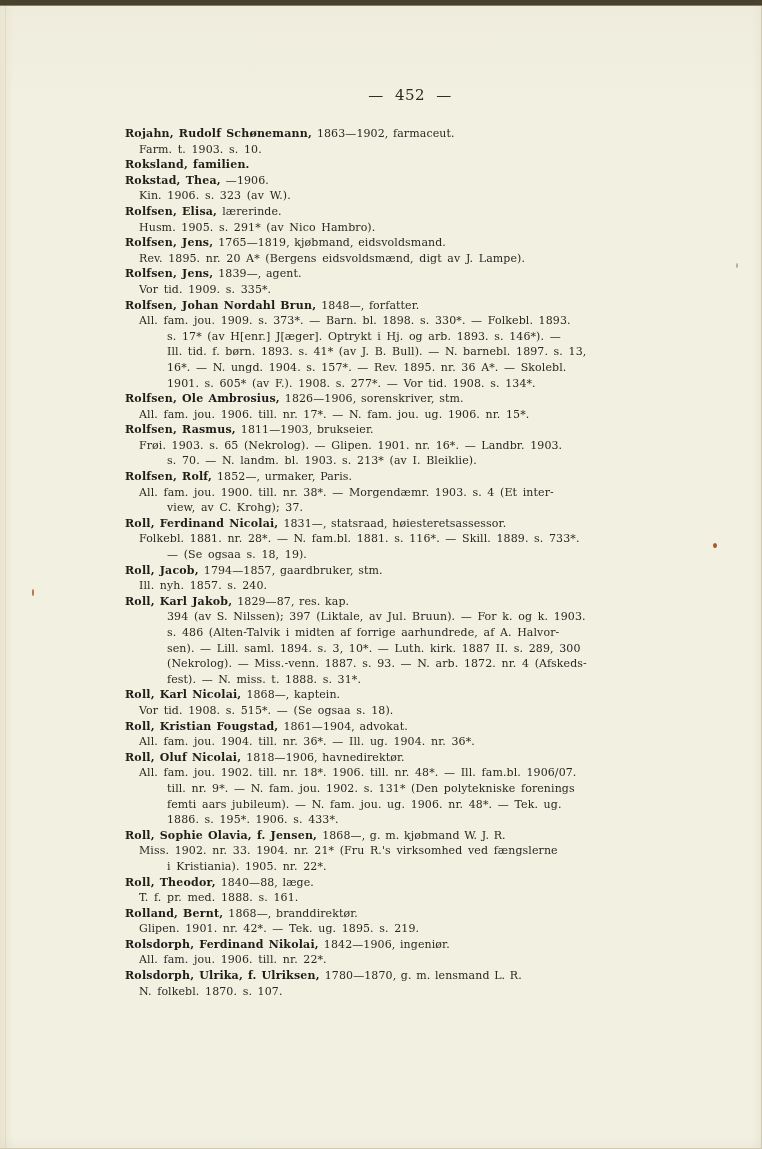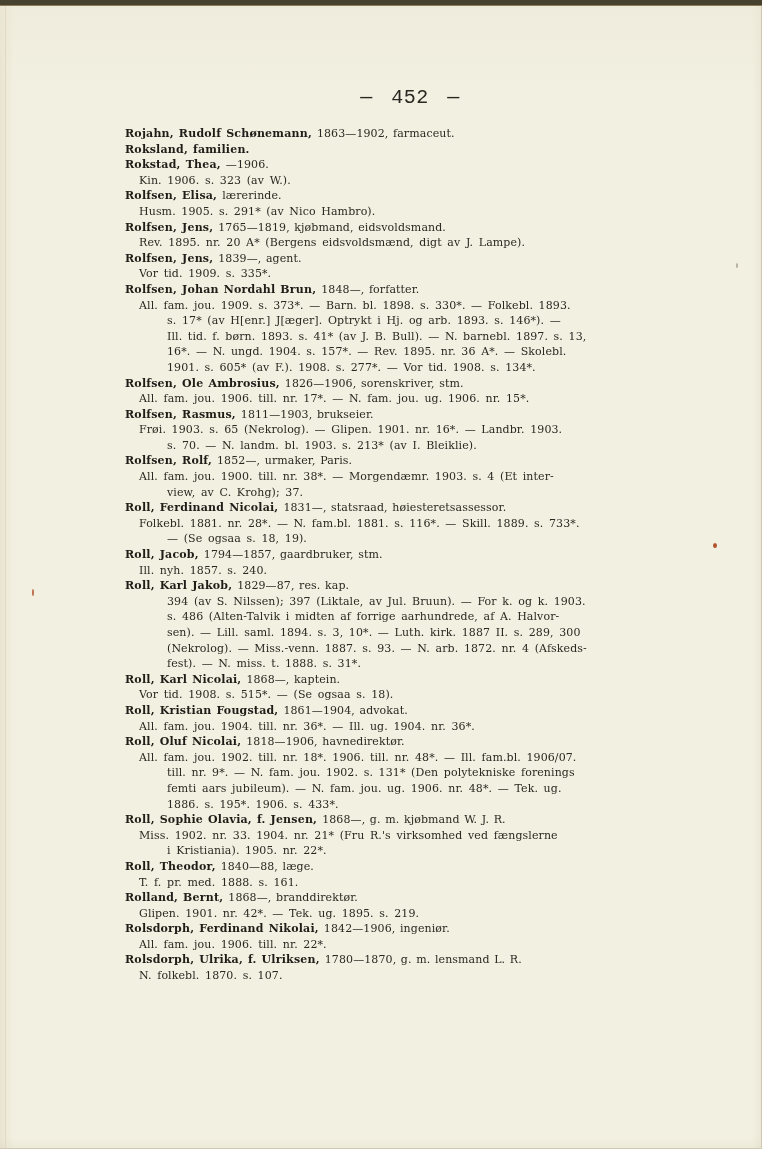--- a/index.html
+++ b/index.html
@@ -24,22 +24,22 @@
       linear-gradient(0deg, rgba(221,216,196,.30) 0, rgba(255,255,255,0) 12px);
   }
   .scan-top-edge{position:absolute;left:0;top:0;width:762px;height:5px;background:var(--top-edge);}
   .scan-top-edge-line{position:absolute;left:0;top:5px;width:762px;height:1px;background:var(--top-edge-line);}
   .scan-left-crease{position:absolute;left:5px;top:6px;width:1px;height:1143px;background:var(--crease);}
   .scan-right-edge{position:absolute;right:0;top:6px;width:1px;height:1143px;background:var(--edge-line);}
   .scan-bottom-edge{position:absolute;left:0;bottom:0;width:762px;height:1px;background:var(--edge-line);}
 
   .page-number{
     position:absolute;left:125px;top:86px;width:570px;
-    text-align:center;font-size:20px;color:var(--ink);
-    letter-spacing:.5px;word-spacing:6px;font-family:Liberation Mono, monospace;
+    text-align:center;font-size:15px;color:var(--ink);
+    letter-spacing:.5px;word-spacing:6px;
   }
 
   .entry-list{
     position:absolute;left:125px;top:126px;width:600px;
     font-size:11px;line-height:15.6px;
   }
   .line{white-space:nowrap;height:15.6px;word-spacing:2px;letter-spacing:.1px;}
   .line.head{word-spacing:1px;}
   .hw{font-weight:bold;color:var(--ink-bold);letter-spacing:.2px;}
   .desc{margin-left:5px;}
@@ -59,20 +59,21 @@
 <div class="scan-top-edge-line"></div>
 <div class="scan-left-crease"></div>
 <div class="scan-right-edge"></div>
 <div class="scan-bottom-edge"></div>
 
 <div class="page-number">— 452 —</div>
 
 <div class="entry-list">
     <div class="entry">
       <div class="line head"><span class="hw">Rojahn, Rudolf Schønemann,</span><span class="desc">1863—1902, farmaceut.</span></div>
+      <div class="line ref">Farm. t. 1903.  s. 10.</div>
     </div>
     <div class="entry">
       <div class="line head"><span class="hw">Roksland, familien.</span></div>
     </div>
     <div class="entry">
       <div class="line head"><span class="hw">Rokstad, Thea,</span><span class="desc">—1906.</span></div>
       <div class="line ref">Kin. 1906.  s. 323 (av W.).</div>
     </div>
     <div class="entry">
       <div class="line head"><span class="hw">Rolfsen, Elisa,</span><span class="desc">lærerinde.</span></div>

